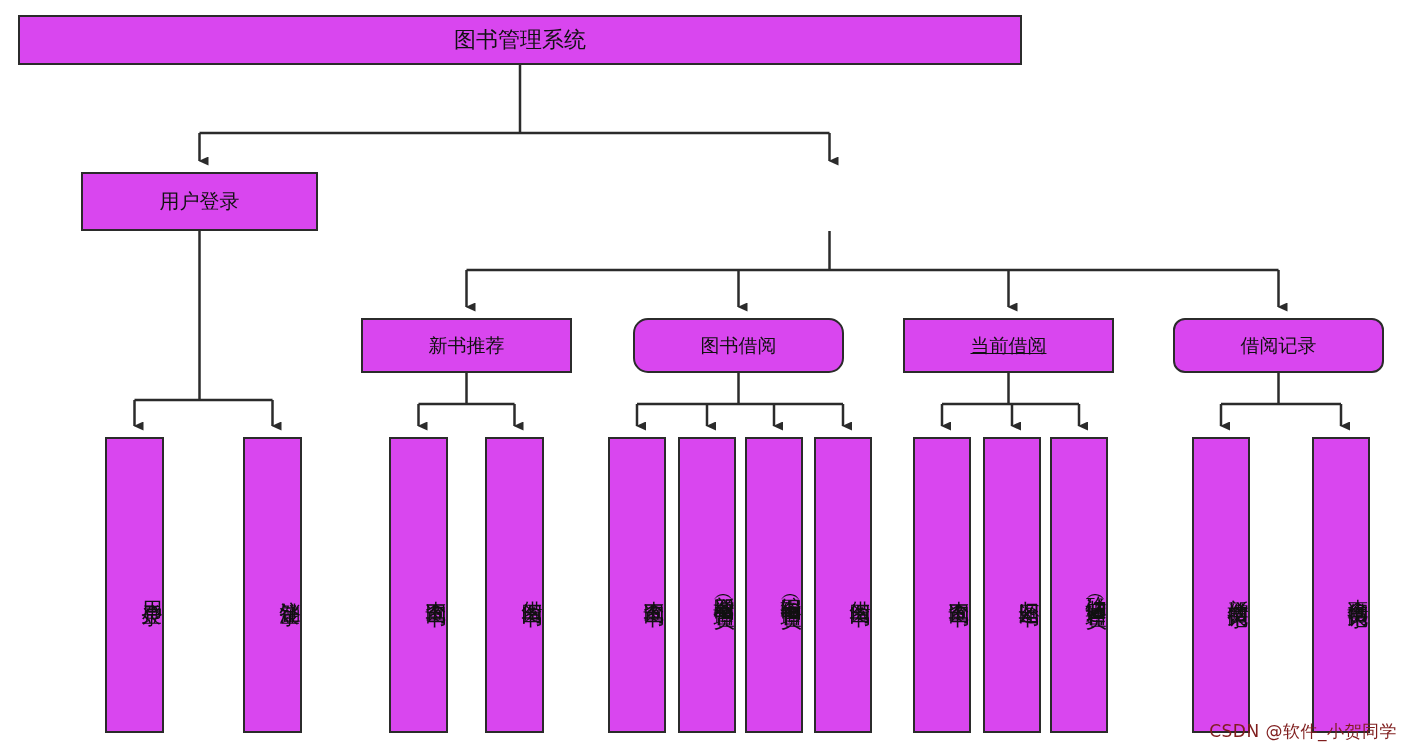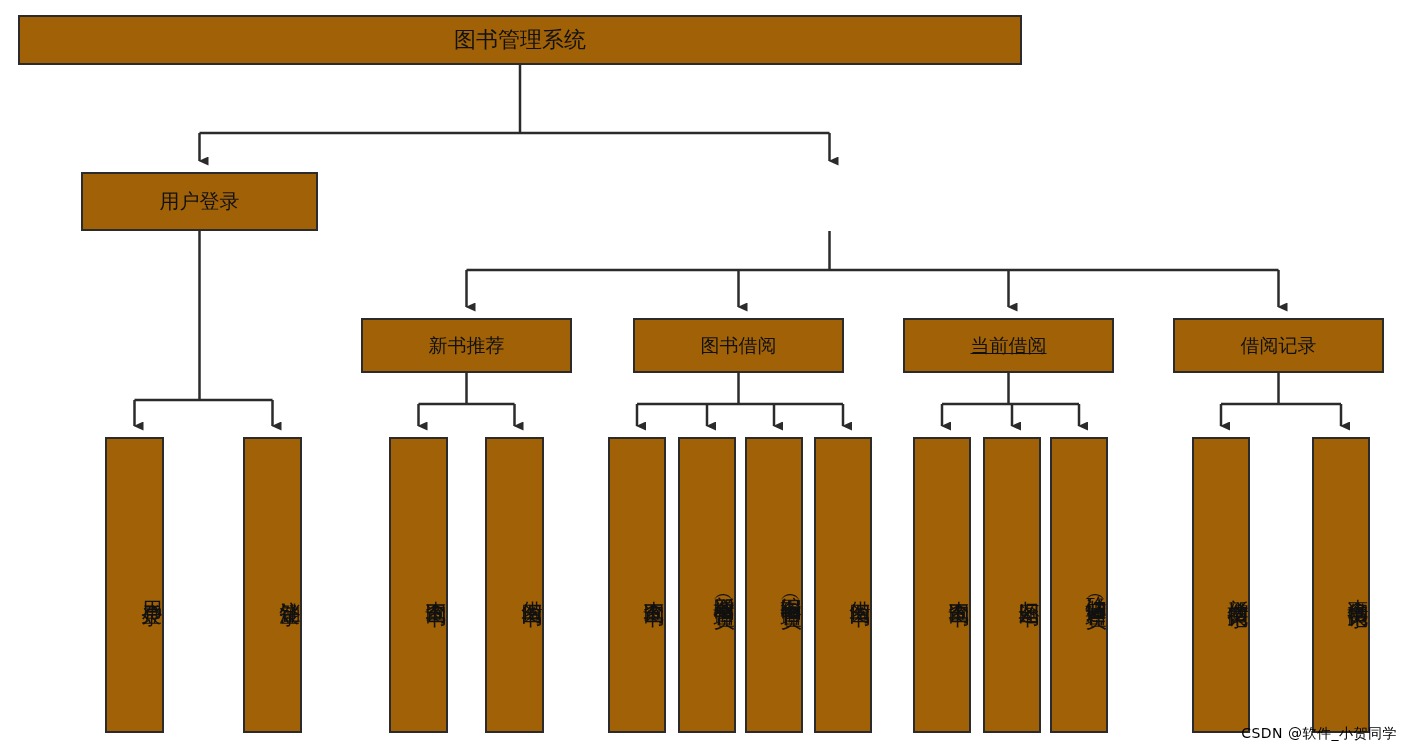--- a/index.html
+++ b/index.html
@@ -8,21 +8,21 @@
     background:#ffffff;
     font-family:"DejaVu Sans","Liberation Sans",sans-serif;
     overflow:hidden;
   }
   #stage{position:relative;width:1405px;height:747px;}
   svg#wires{position:absolute;left:0;top:0;width:1405px;height:747px;}
 
   .node{
     position:absolute;
     box-sizing:border-box;
-    background:#a16207;
+    background:#d946ef;
     border:2.5px solid #2b2b2b;
     display:flex;
     align-items:center;
     justify-content:center;
     color:#111111;
     text-align:center;
   }
   .node.root{font-size:22px;}
   .node.mid{font-size:20px;}
   .node.sub{font-size:19px;}
@@ -38,22 +38,22 @@
   }
   .leaf-label{
     writing-mode:vertical-rl;
     text-orientation:upright;
     letter-spacing:2px;
     white-space:nowrap;
   }
   .watermark{
     position:absolute;
     right:8px;bottom:4px;
-    font-size:14px;
-    color:#000000;
+    font-size:17px;
+    color:#7f1d1d;
     letter-spacing:0.5px;
     white-space:nowrap;
     z-index:5;
   }
 </style>
 </head>
 <body>
 
 <div id="stage">
 
@@ -104,27 +104,27 @@
     <span>图书管理系统</span>
   </div>
 
   <div class="node mid" id="n-user-login" style="left: 81px; top: 172px; width: 237px; height: 59px;">
     <span>用户登录</span>
   </div>
 
   <div class="node sub" id="n-new-book-rec" style="left: 361px; top: 318px; width: 211px; height: 55px;">
     <span>新书推荐</span>
   </div>
-  <div class="node sub" id="n-book-borrow" style="left: 633px; top: 318px; width: 211px; height: 55px;">
+  <div class="node sub" id="n-book-borrow" style="left: 633px; top: 318px; width: 211px; height: 55px; border-radius: 15px;">
     <span>图书借阅</span>
   </div>
   <div class="node sub" id="n-current-borrow" style="left: 903px; top: 318px; width: 211px; height: 55px; text-decoration: underline;">
     <span>当前借阅</span>
   </div>
-  <div class="node sub" id="n-borrow-record" style="left: 1173px; top: 318px; width: 211px; height: 55px;">
+  <div class="node sub" id="n-borrow-record" style="left: 1173px; top: 318px; width: 211px; height: 55px; border-radius: 12px;">
     <span>借阅记录</span>
   </div>
 
   <div id="leaf-host">
       <div class="node leaf" style="left: 105px; top: 437px; width: 59px; height: 296px;">
         <span class="leaf-label">用户登录</span>
       </div>
       <div class="node leaf" style="left: 243px; top: 437px; width: 59px; height: 296px;">
         <span class="leaf-label">注销登录</span>
       </div>

